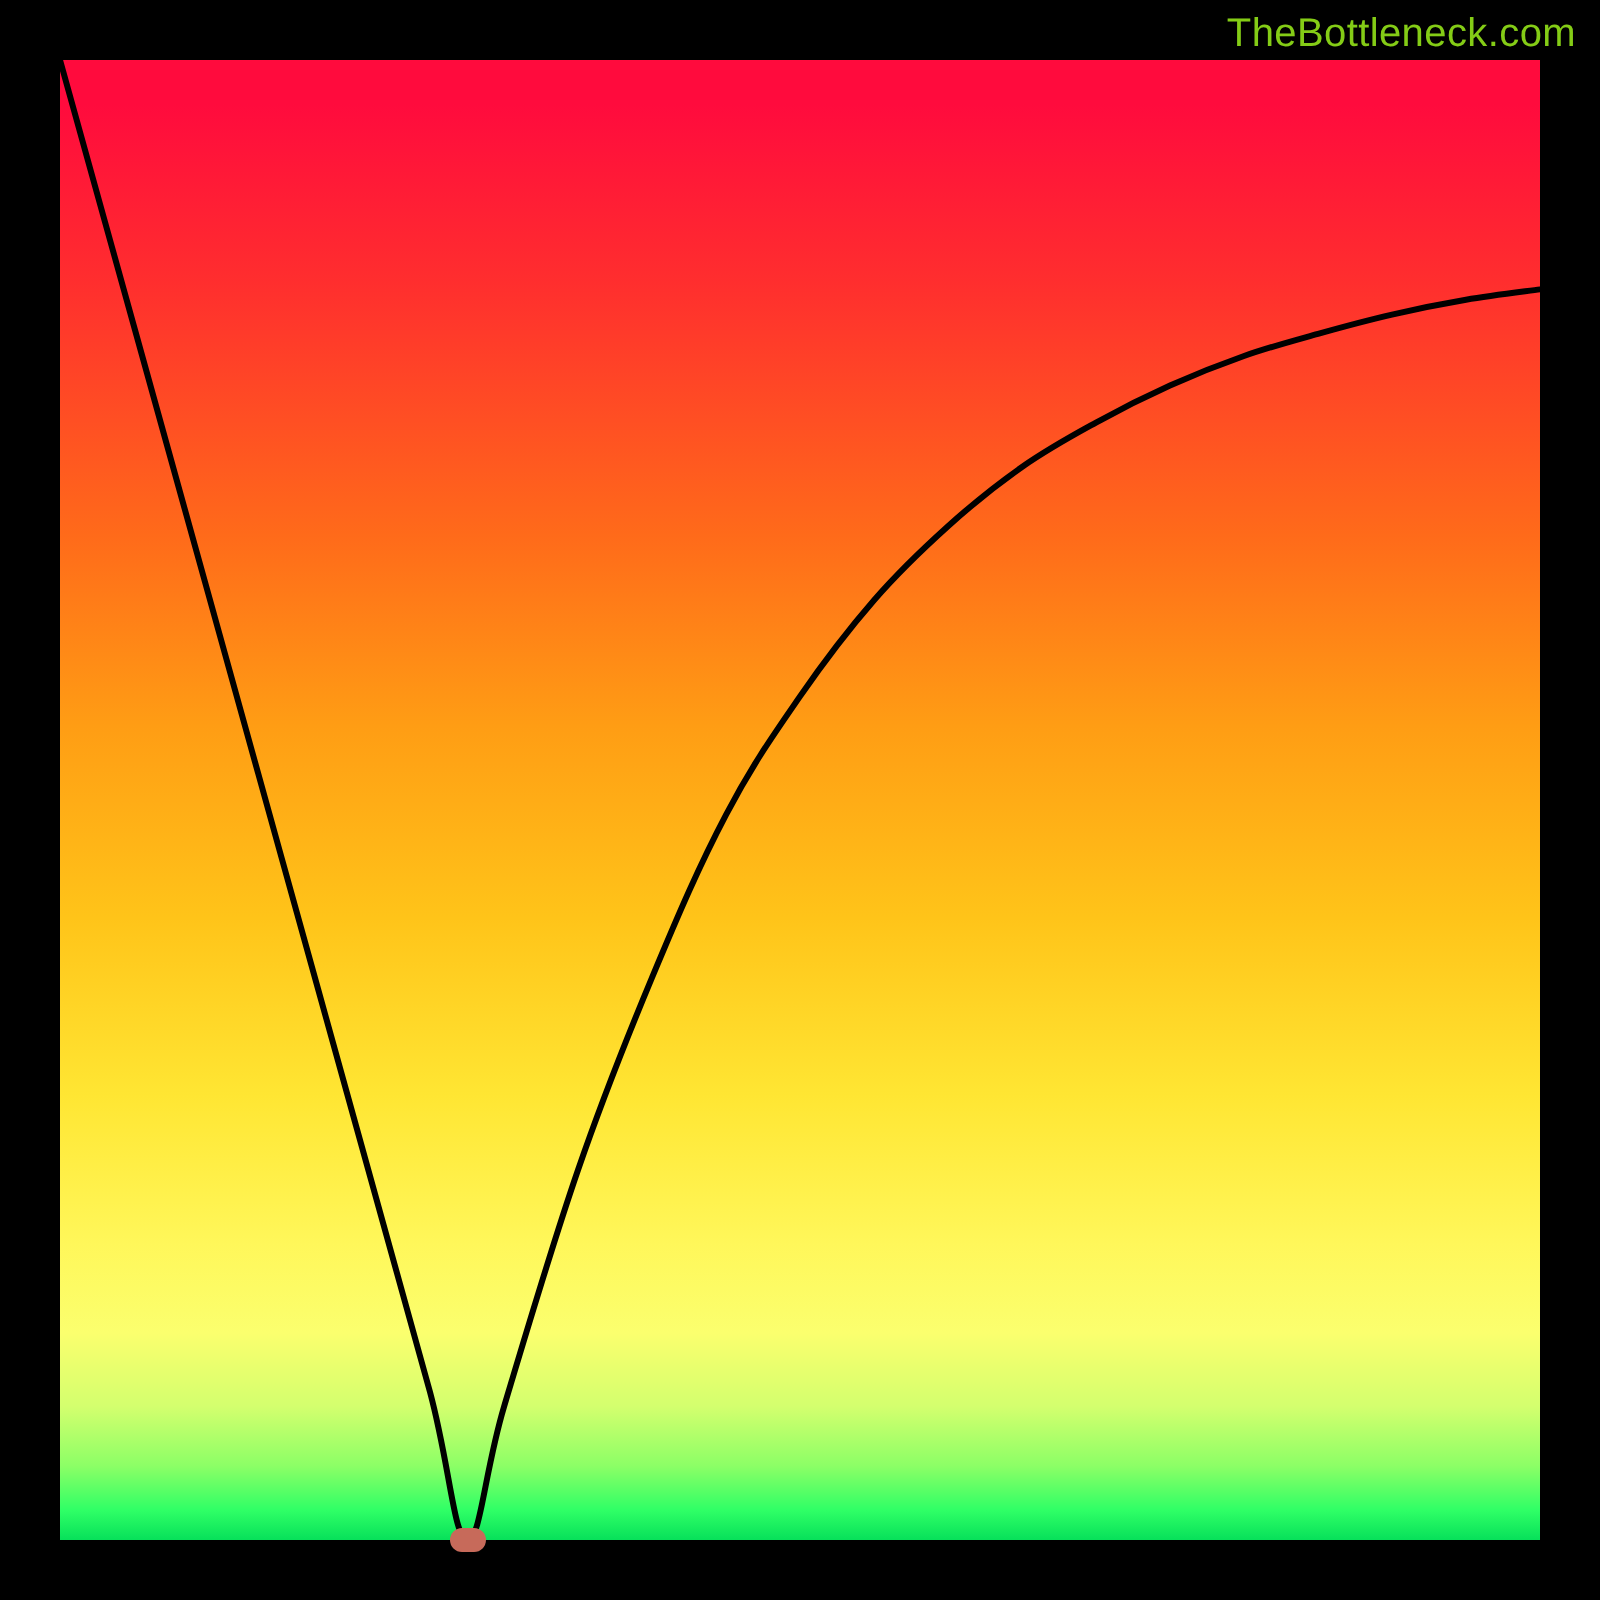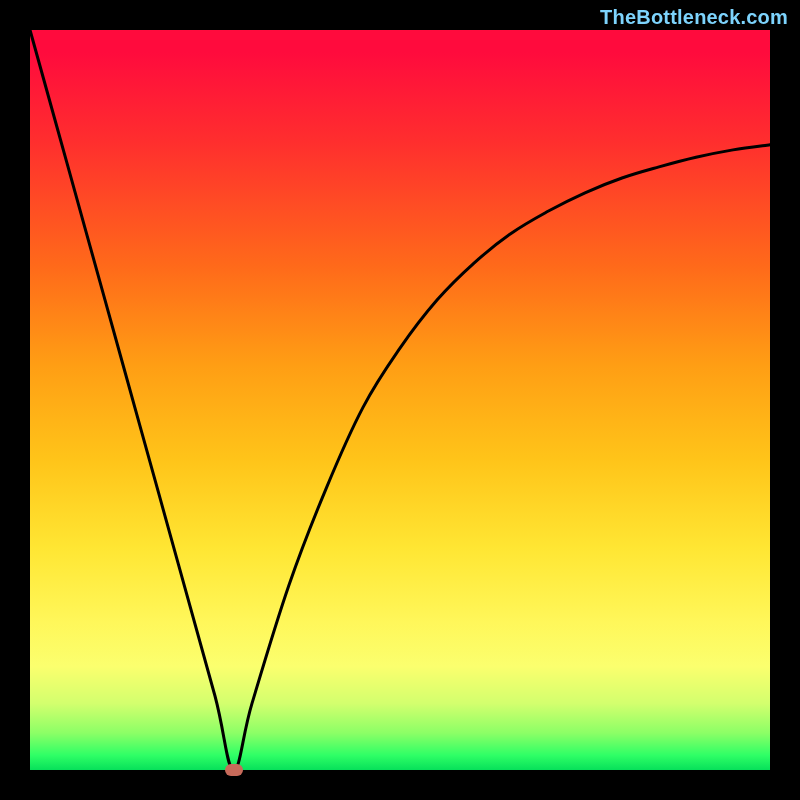--- a/index.html
+++ b/index.html
@@ -36,24 +36,24 @@
       #d3ff6e 91%,
       #8cff66 95%,
       #2fff66 98%,
       #07e05a 100%
     );
   }
   .watermark {
     position: absolute;
     top: 6px;
     right: 12px;
-    color: #7dd3fc;
+    color: #84cc16;
     font-size: 20px;
     letter-spacing: 0.2px;
-    font-weight: 700;
+    font-weight: 400;
     user-select: none;
   }
   svg.curve {
     position: absolute;
     left: 0;
     top: 0;
     width: 740px;
     height: 740px;
     overflow: visible;
   }

